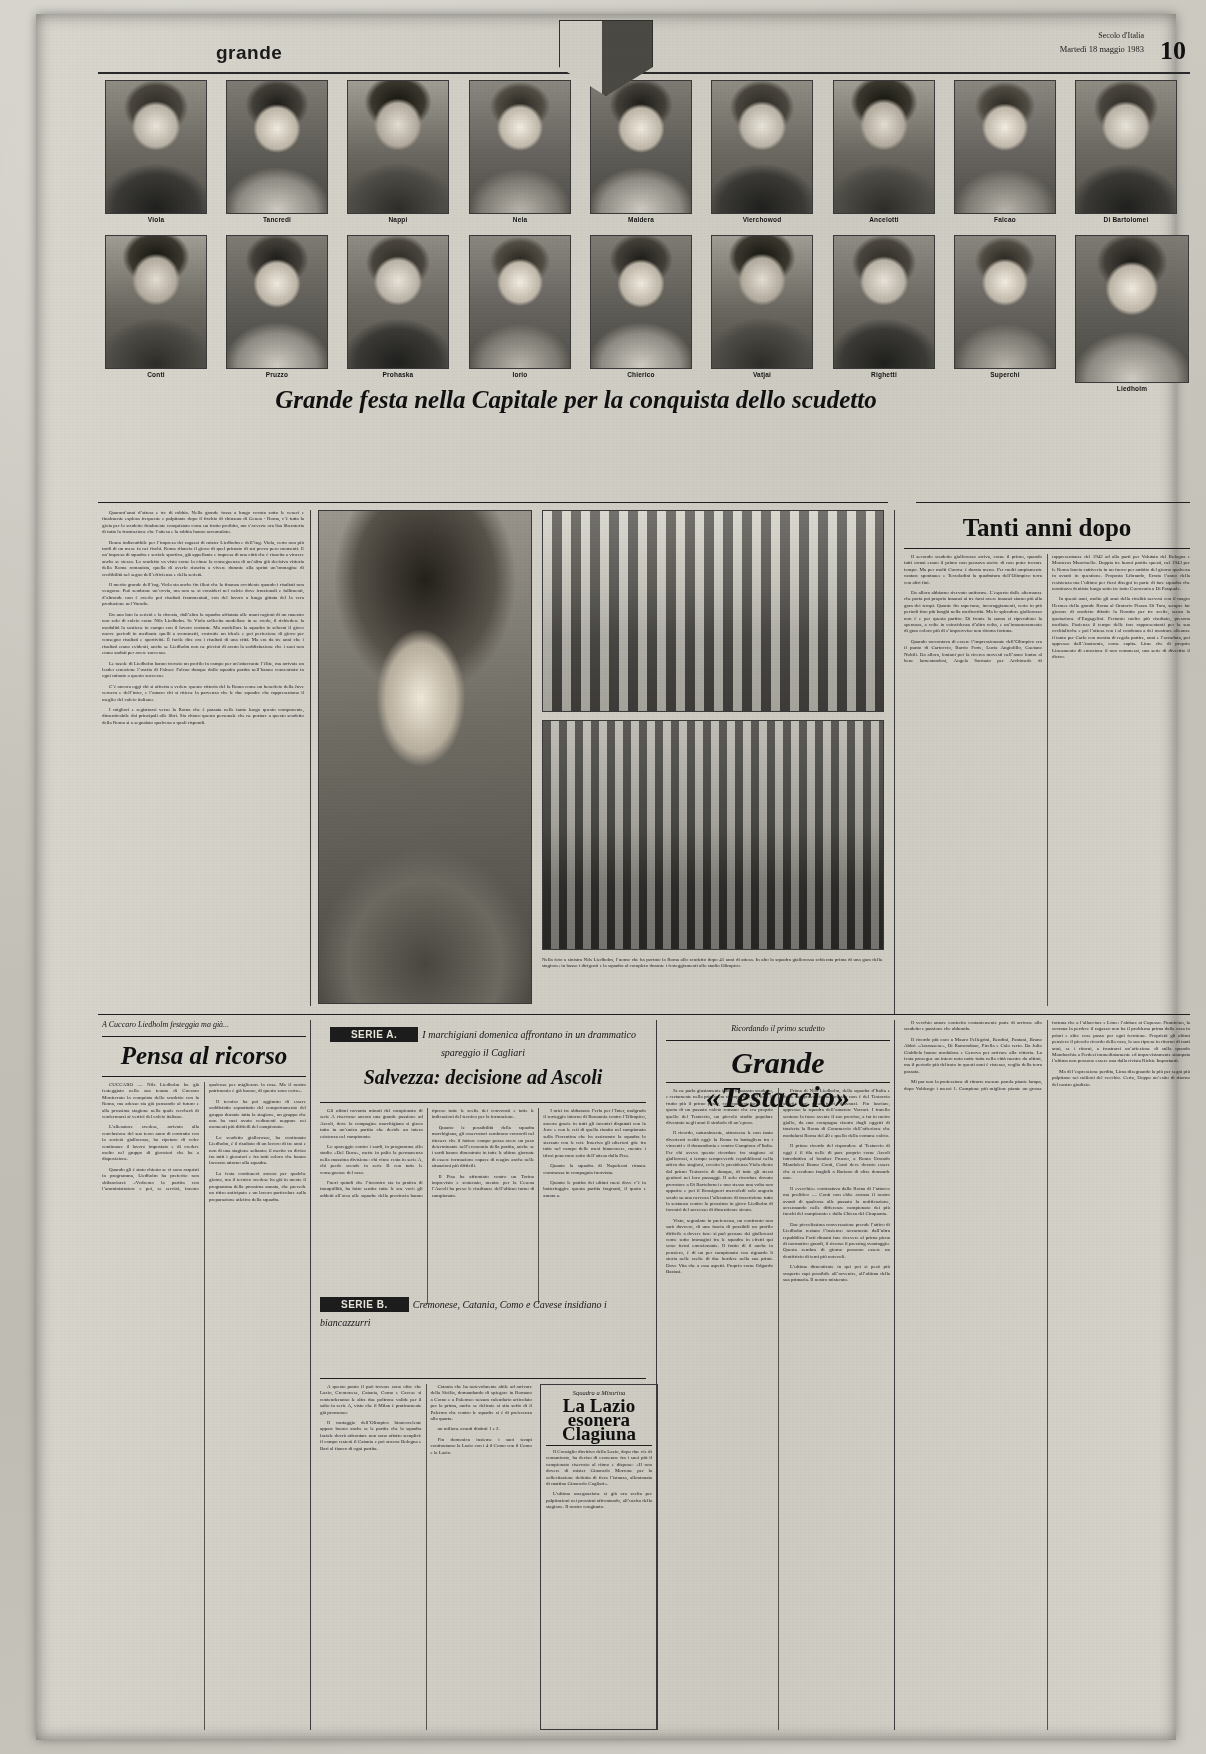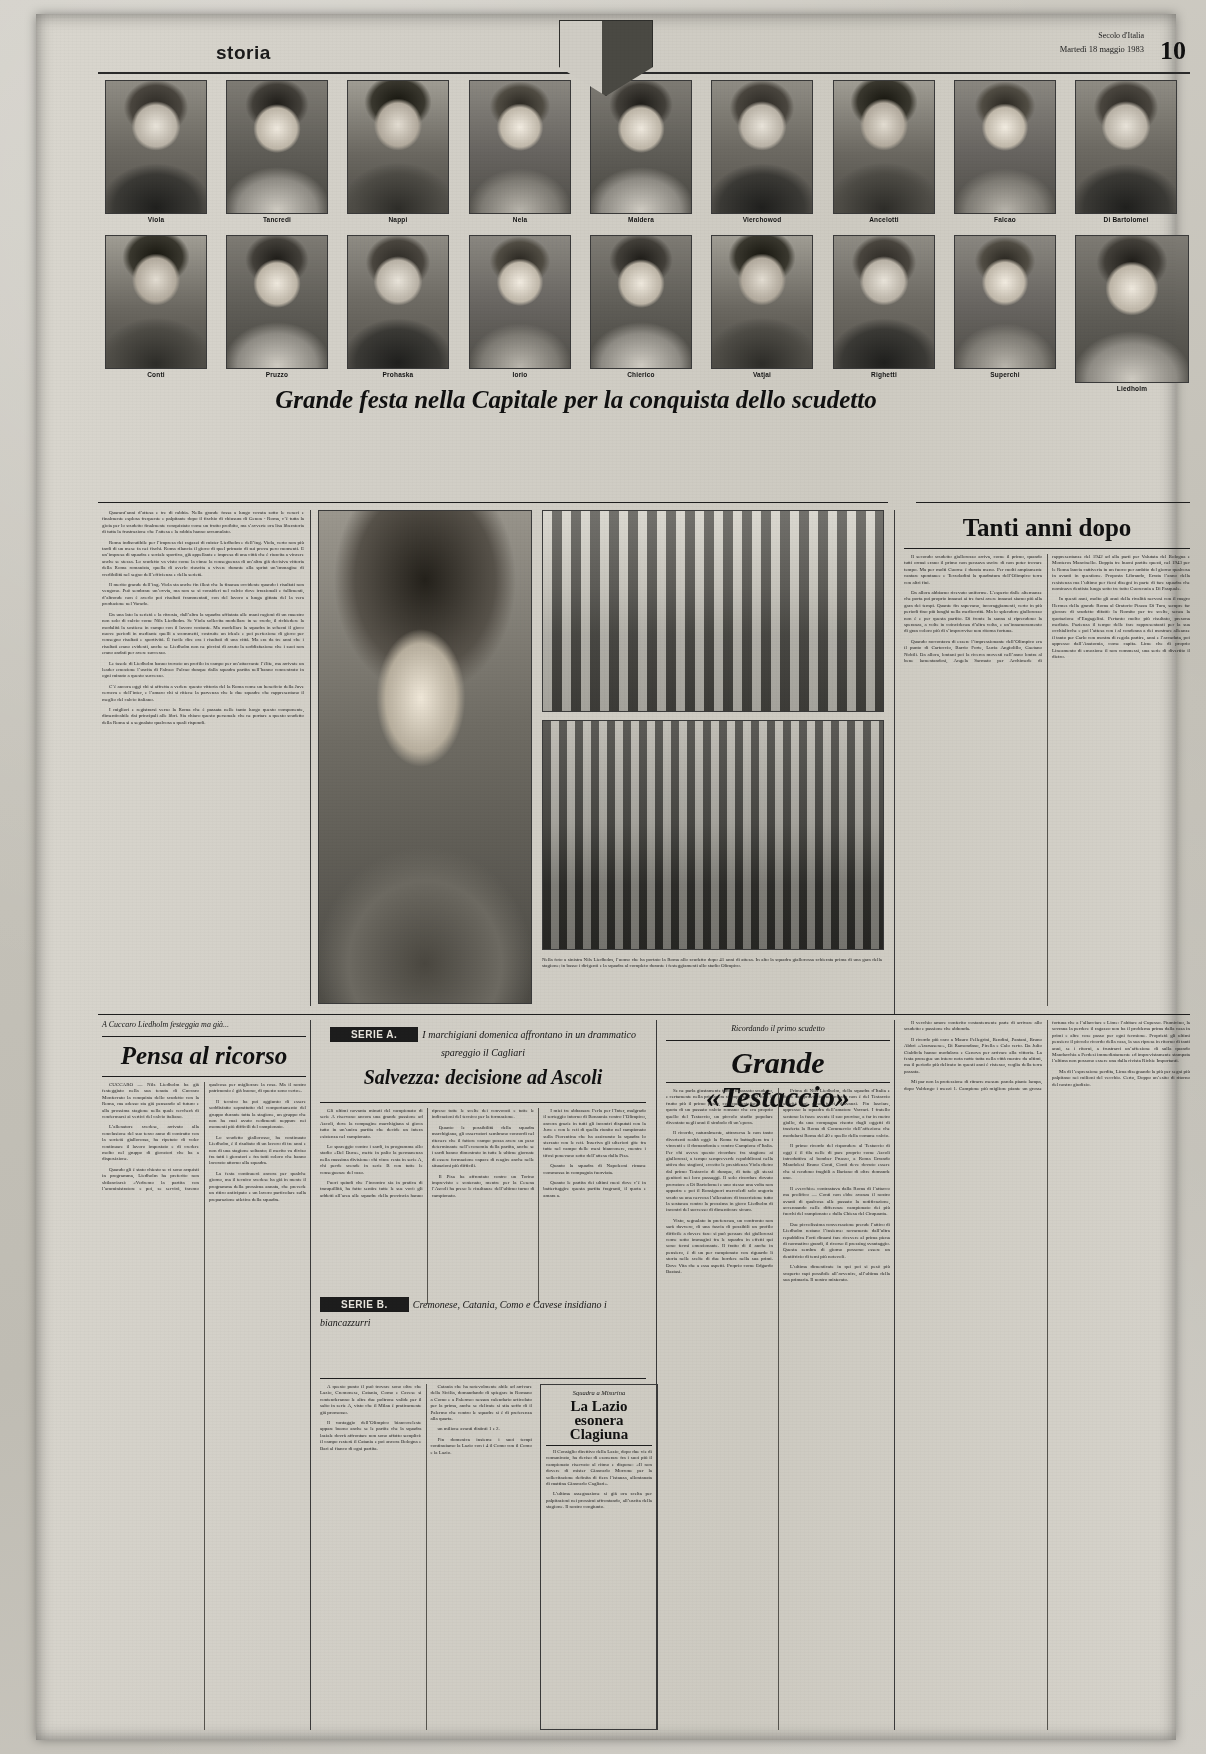--- a/index.html
+++ b/index.html
@@ -114,21 +114,21 @@
     clip-path:polygon(0 0,100% 0,100% 62%,50% 100%,0 62%);
   }
 </style>
 </head>
 <body>
 
 <div class="page">
   <div class="sheet">
 
     <div class="masthead">
-      <div class="mast-sport">storia</div>
+      <div class="mast-sport">grande</div>
       <div class="mast-head">Secolo d'Italia</div>
       <div class="mast-date">Martedì 18 maggio 1983</div>
       <div class="mast-page">10</div>
     </div>
     <div class="rule"></div>
 
     <div class="photos">
       <div class="prow" id="prow0">
           <div class="pcell" style="left: 7px;">
             <div class="ph">
@@ -319,21 +319,21 @@
     <div class="col justified tiny" id="seriebcol" style="left:284px;top:1370px;width:212px;height:346px;column-count:2;column-gap:9px;column-rule:1px solid #55534d;">
         <p>A questo punto il può trovare sono oltre che Lazio, Cremonese, Catania, Como e Cavese si contenderanno le altre due poltrone valide per il salto in serie A, visto che il Milan è praticamente già promosso.</p>
         <p>Il vantaggio dell’Olimpico biancoceleste appare buono anche se le partite che la squadra laziale dovrà affrontare non sono affatto semplici: il campo resterà il Catania e poi ancora Bologna e Bari al fianco di ogni partita.</p>
         <p>Catania che ha notevolmente abile ad arrivare della Sicilia, domandando di spiegare in Romano a Como e a Palermo: nessun calendario articolato per la prima, anche se delicate si stia soffo di il Palermo che contro le squadre si è di preferenza alla quarta.</p>
         <p>un milione avanti distinti 1 e 2.</p>
         <p>Fin domenica insieme i suoi tempi continuiamo la Lazio con i 4 il Como con il Como e la Lazio.</p>
       </div>
 
     <div style="position:absolute;left:504px;top:1370px;width:106px;border:1px solid #3a3a3a;padding:4px 5px;height:336px;overflow:hidden;">
       <div style="font-size:6.5px;font-style:italic;text-align:center;color:#151515;">Squadra a Misurina</div>
-      <div class="sub-title" style="font-size:15px;text-align:center;line-height:14px;margin:3px 0 4px 0;white-space:pre-line;">La Lazio
+      <div class="sub-title" style="font-size:19px;text-align:center;line-height:14px;margin:3px 0 4px 0;white-space:pre-line;">La Lazio
 esonera
 Clagiuna</div>
       <div class="hl" style="position:relative;left:0;top:0;width:100%;height:1px;margin-bottom:3px;"></div>
       <div class="justified tiny" id="laziobox">
           <p>Il Consiglio direttivo della Lazio, dopo due vie di comunicato, ha deciso di esonerare fra i suoi più il campionato riservato al ritmo e dispone: «Il non dovere di mister Giancarlo Morrone per la sollecitazione definita di fiera l’istanza, allontanata di mattina Giancarlo Cagliari».</p>
           <p>L’ultima assegnazione si già ora scelta per palpitazioni nei prossimi affrontando, all’uscita della stagione. Il nostro congiunto.</p>
         </div>
     </div>
 
     <div class="vl" style="left:620px;top:1006px;height:710px;"></div>

